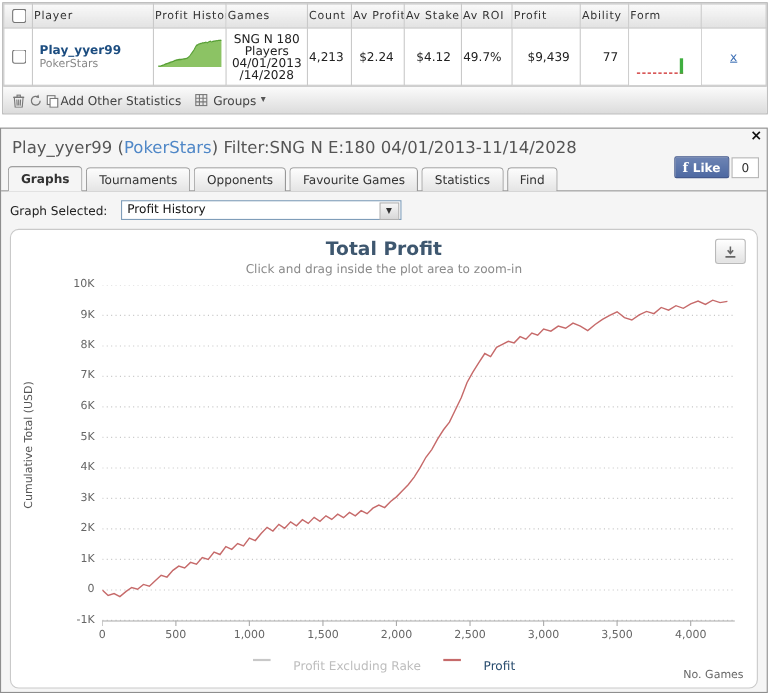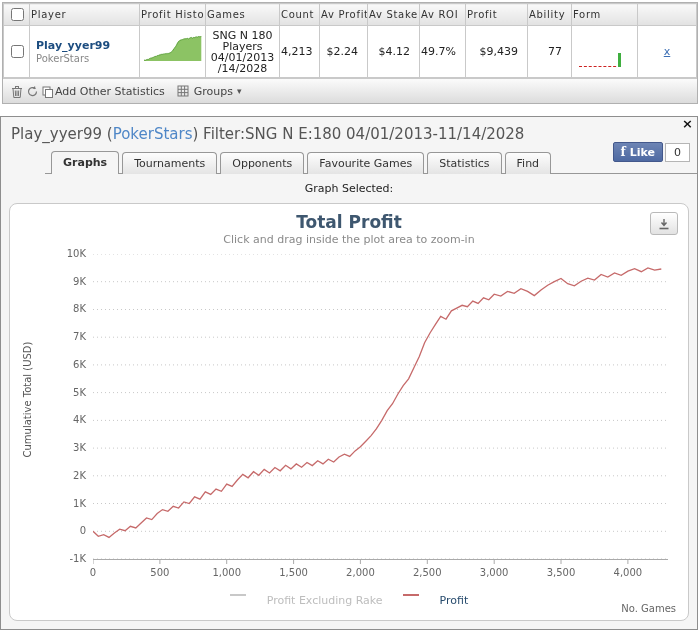--- a/index.html
+++ b/index.html
@@ -48,28 +48,28 @@
   .panel-title{padding:8px 10px 5px;font-size:15px;color:#555;}
   .panel-title .t-site{color:#4f87c7;}
   .like-wrap{position:absolute;top:25px;right:7px;display:flex;align-items:center;z-index:5;}
   .fb-btn{
     display:flex;align-items:center;gap:4px;background:linear-gradient(#6d84b4,#4e69a2);
     border:1px solid #43588c;border-radius:2px;color:#fff;font-size:11px;font-weight:bold;
     padding:2px 7px;cursor:pointer;
   }
   .fb-f{font-family:"DejaVu Serif","Liberation Serif",serif;font-size:12px;font-weight:bold;}
   .fb-count{background:#fff;border:1px solid #b5b5b5;font-size:11px;color:#333;padding:2px 8px;margin-left:2px;}
-  .tabs{display:flex;align-items:flex-end;padding-left:6px;height:25px;border-bottom:1px solid #979797;margin-left:44px;}
+  .tabs{display:flex;align-items:flex-end;padding-left:6px;height:25px;border-bottom:1px solid #979797;}
   .tab{
     font-size:11px;color:#333;padding:4px 11px;margin-right:3px;cursor:pointer;
     border:1px solid #979797;border-bottom:none;border-radius:4px 4px 0 0;
     background:linear-gradient(#fdfdfd,#e4e4e4);position:relative;bottom:-1px;white-space:nowrap;
   }
   .tab.active{background:#f5f5f5;font-weight:bold;padding-bottom:5px;}
-  .graph-select-row{display:flex;align-items:center;gap:12px;padding:8px 8px 4px;font-size:11px;color:#222;flex-direction:column;}
+  .graph-select-row{display:flex;align-items:center;gap:12px;padding:8px 8px 4px;font-size:11px;color:#222;}
   .select-box{position:relative;width:255px;height:18px;border:1px solid #7f9db9;background:#fff;box-sizing:border-box;cursor:pointer;}
   .select-value{font-size:11px;line-height:16px;padding-left:5px;color:#111;}
   .select-arrow{
     position:absolute;right:1px;top:1px;width:16px;height:14px;text-align:center;
     background:linear-gradient(#f6f6f6,#d8d8d8);border:1px solid #b0b0b0;
     font-size:7px;line-height:14px;color:#333;
   }
   
   .chart-box{
     position:relative;margin:4px 8px 8px;height:418px;background:#fff;
@@ -230,20 +230,24 @@
     <span class="tab active">Graphs</span>
     <span class="tab">Tournaments</span>
     <span class="tab">Opponents</span>
     <span class="tab">Favourite Games</span>
     <span class="tab">Statistics</span>
     <span class="tab">Find</span>
   </div>
 
   <div class="graph-select-row">
     <span>Graph Selected:</span>
+    <span class="select-box">
+      <span class="select-value">Profit History</span>
+      <span class="select-arrow">▼</span>
+    </span>
   </div>
 
   <div class="chart-box">
     <div class="chart-title">Total Profit</div>
     <div class="chart-subtitle">Click and drag inside the plot area to zoom-in</div>
     <span class="download-btn">
       <svg width="12" height="12" viewBox="0 0 12 12">
           <path d="M6 1v6M3.5 4.5L6 7.5l2.5-3" fill="none" stroke="#666" stroke-width="1.4"></path>
           <line x1="1.5" y1="10.5" x2="10.5" y2="10.5" stroke="#666" stroke-width="1.6"></line>
         </svg>

